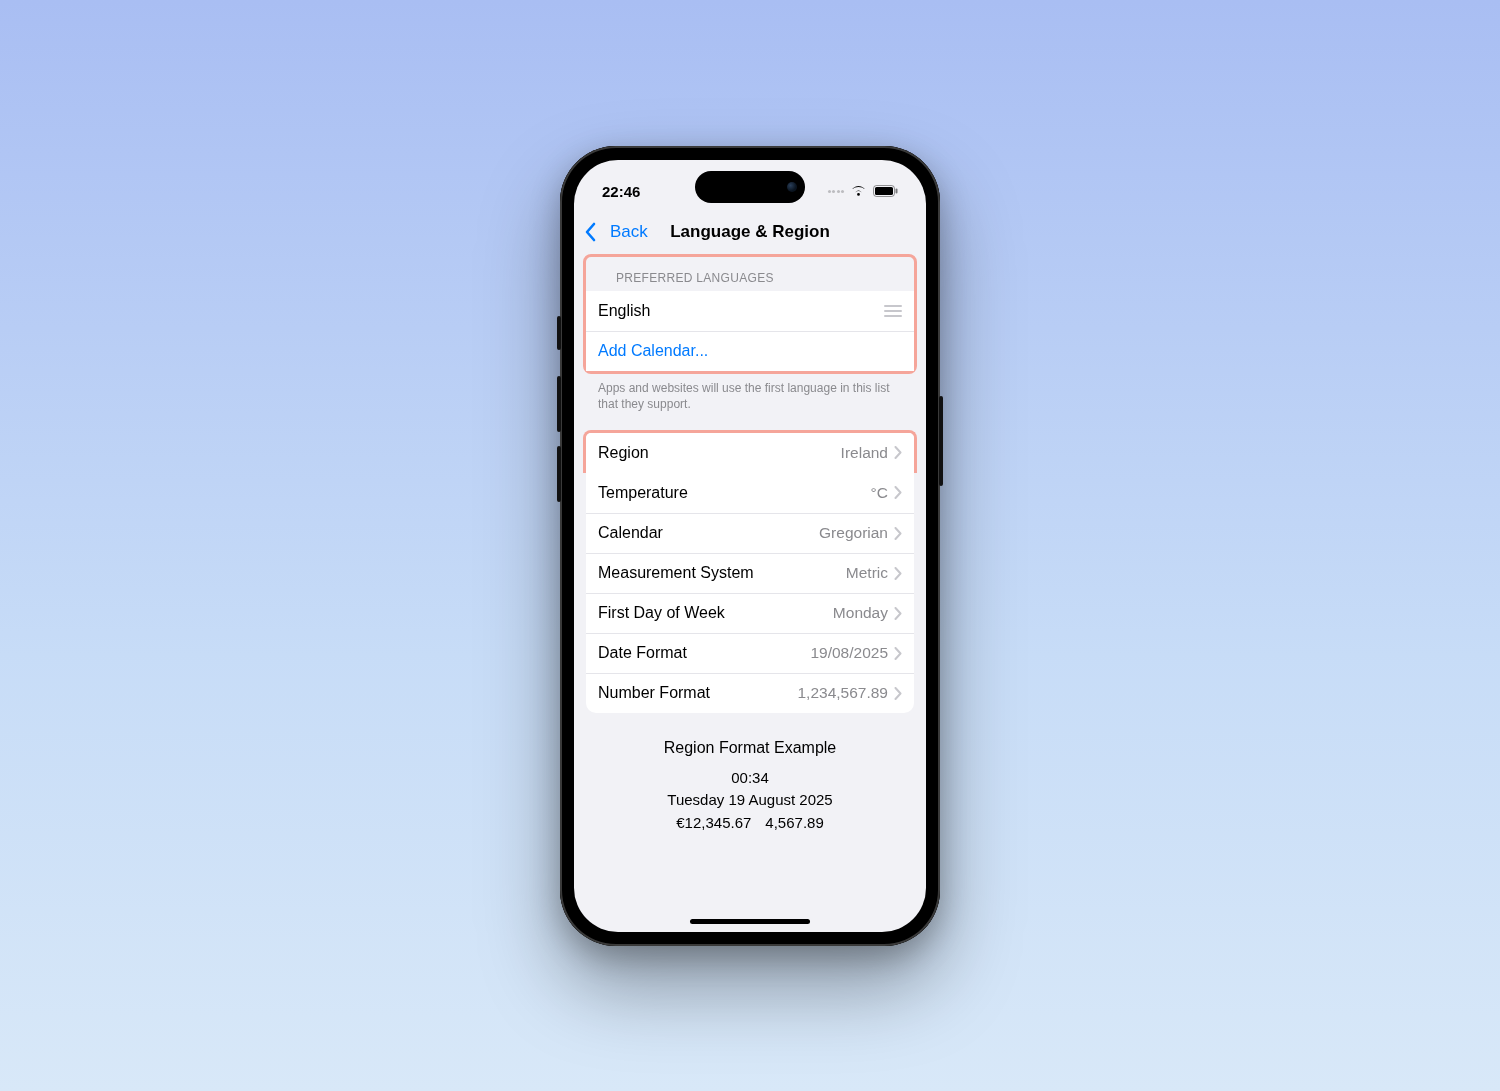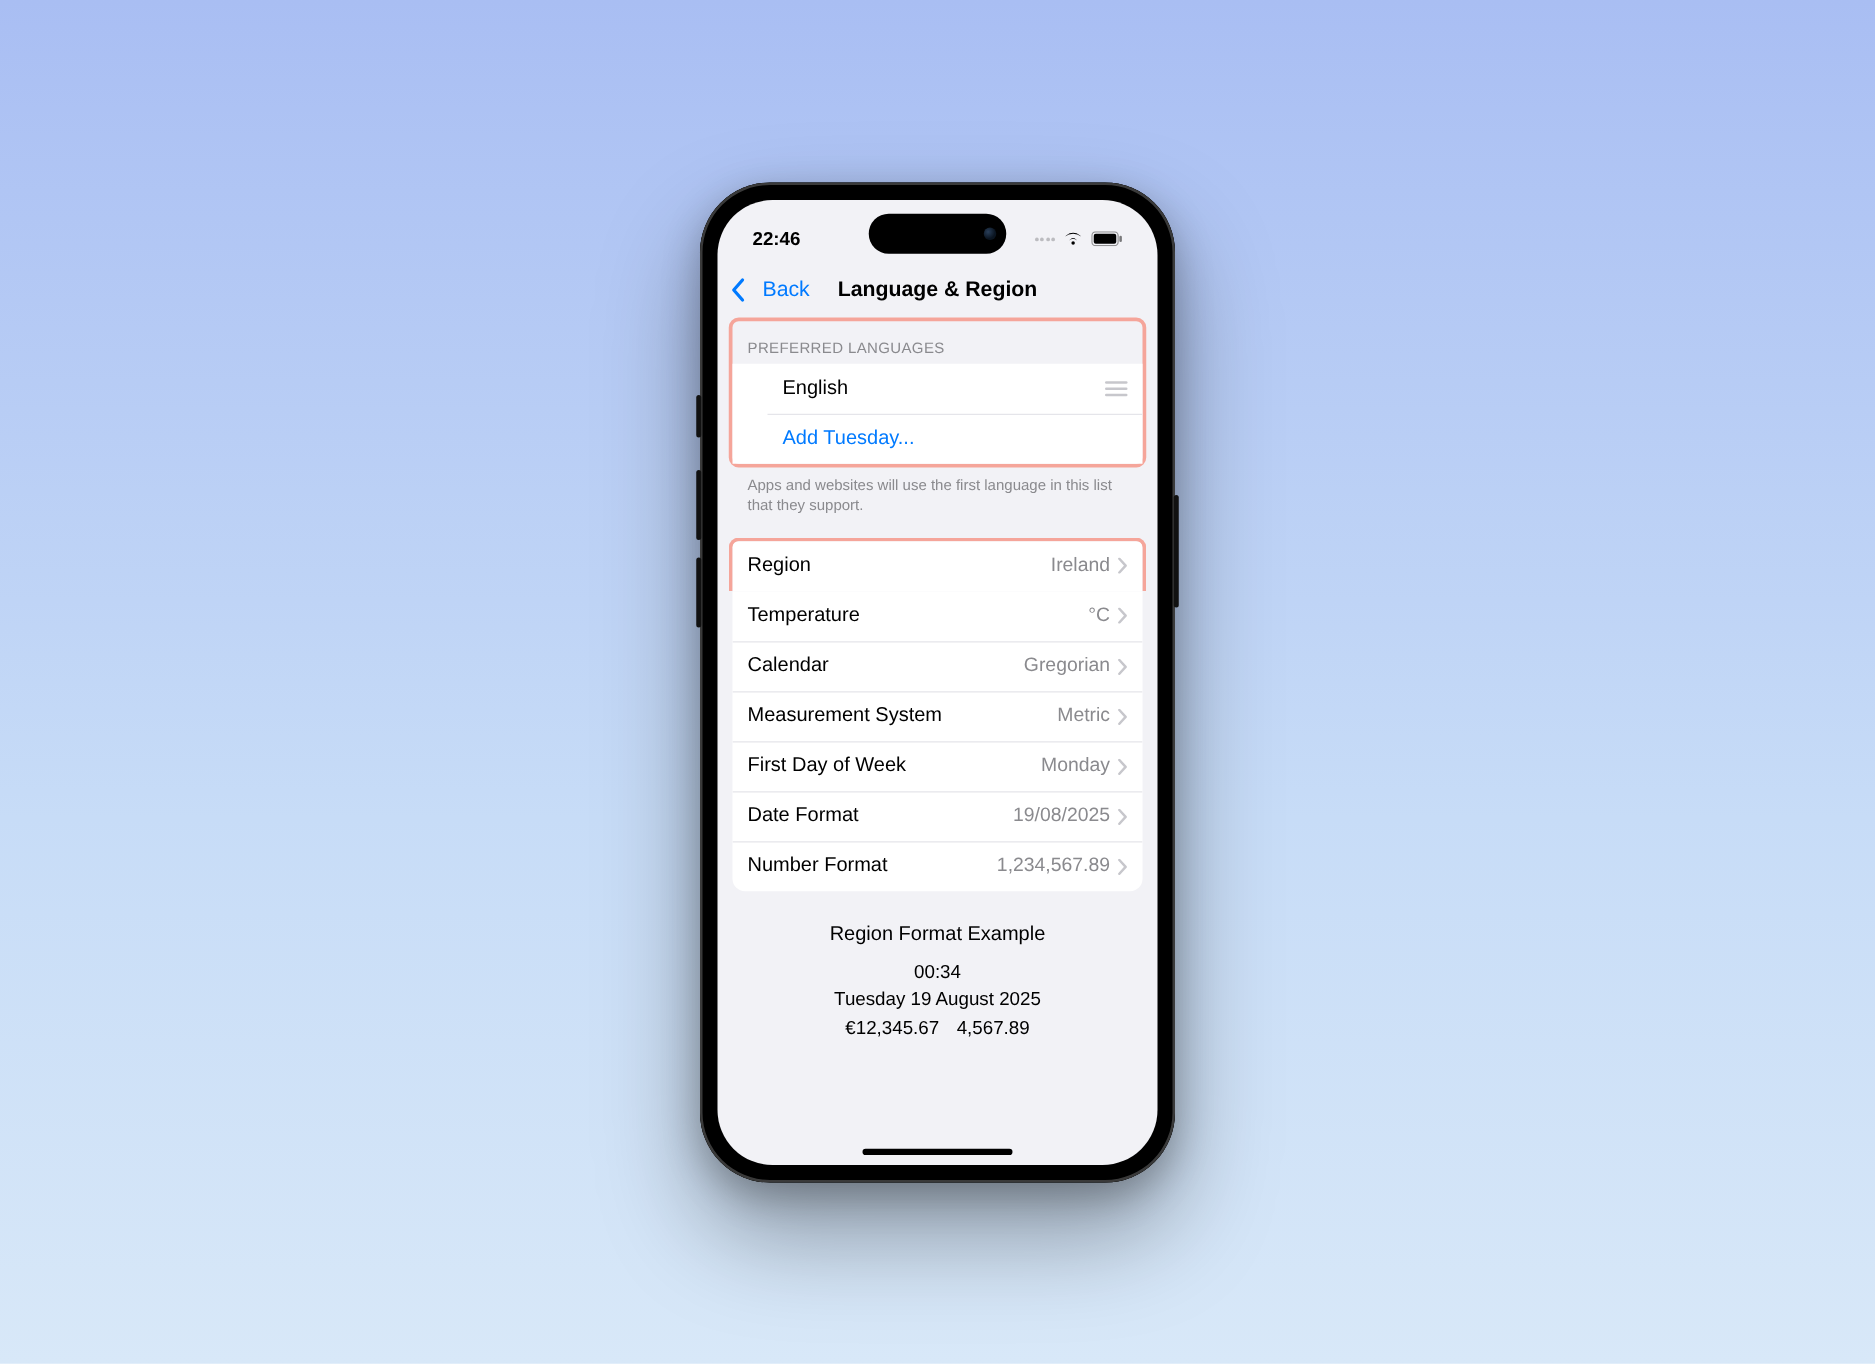--- a/index.html
+++ b/index.html
@@ -115,21 +115,21 @@
 
 .content {
   padding: 0 12px;
 }
 
 
 .section-header {
   font-size: 12px;
   color: #8a8a8e;
   letter-spacing: 0.3px;
-  padding: 14px 12px 6px 12px;
+  padding: 14px 12px 6px 30px;
   text-transform: uppercase;
 }
 .section-footer {
   font-size: 12px;
   color: #8a8a8e;
   padding: 6px 12px 0 12px;
   line-height: 1.35;
 }
 
 
@@ -235,31 +235,31 @@
           </svg>
         <span>Back</span>
       </div>
       <div class="nav-title">Language &amp; Region</div>
     </div>
 
     <div class="content">
 
       <div class="highlight">
         <div class="section-header">PREFERRED LANGUAGES</div>
-        <div class="group" style="border-radius:0;padding-left:28px;">
+        <div class="group" style="border-radius:0;">
           <div class="row">
             <span class="label">English</span>
             <span class="drag-handle">
               <span></span>
                 <span></span>
                 <span></span>
             </span>
           </div>
           <div class="row link">
-            <span class="label">Add Tuesday...</span>
+            <span class="label">Add Calendar...</span>
           </div>
         </div>
       </div>
       <div class="section-footer">Apps and websites will use the first language in this list that they support.</div>
 
       <div style="height:18px"></div>
 
       <div>
         <div class="highlight-bottom-only" style="border-bottom:none; border-radius:8px 8px 0 0; overflow:hidden;">
           <div class="group" style="border-radius:0;">

